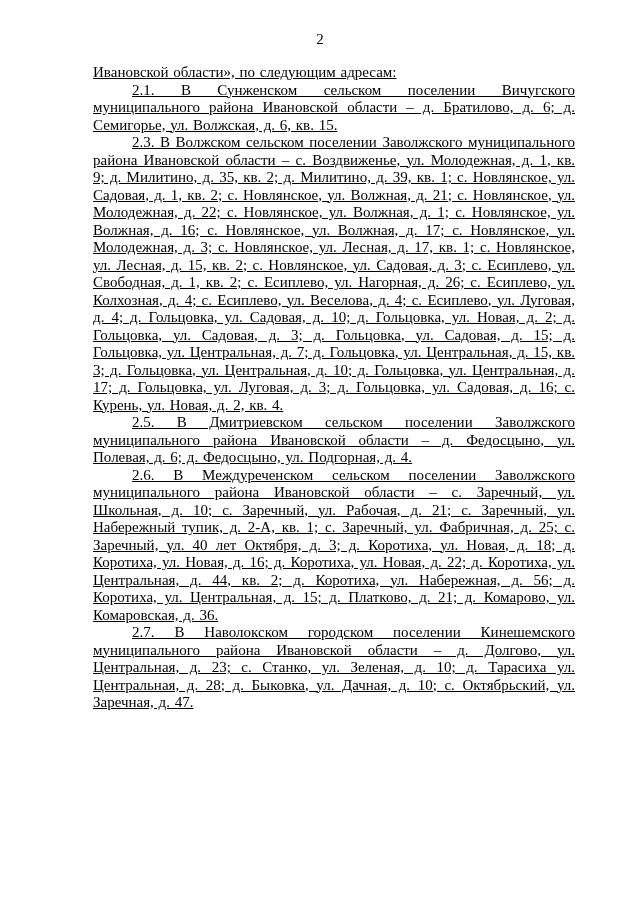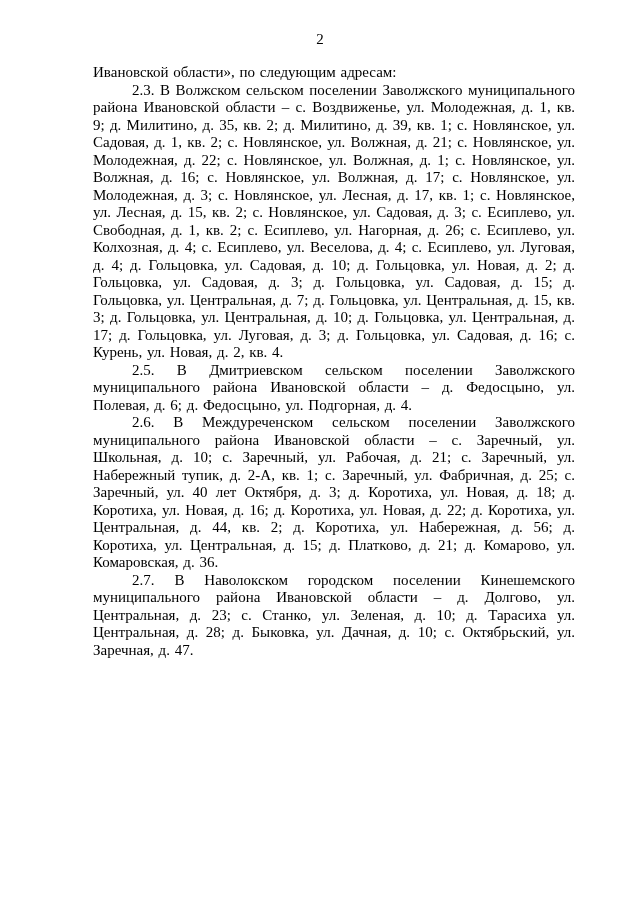--- a/index.html
+++ b/index.html
@@ -26,33 +26,35 @@
     line-height: 17px;
     margin-bottom: 16px;
   }
   p.para {
     margin: 0;
     font-size: 15px;
     line-height: 17.5px;
     text-align: justify;
     text-indent: 39px;
     word-spacing: 1px;
+    text-decoration: underline;
   }
   p.para.no-indent {
     text-indent: 0;
   }
 </style>
 </head>
 <body>
 
 <div class="page">
   <div class="page-number">2</div>
 
   <p class="para no-indent">Ивановской области», по следующим адресам:</p>
 
+  <p class="para">2.1. В Сунженском сельском поселении Вичугского муниципального района Ивановской области – д. Братилово, д. 6; д. Семигорье, ул. Волжская, д. 6, кв. 15.</p>
 
 
   <p class="para">2.3. В Волжском сельском поселении Заволжского муниципального района Ивановской области – с. Воздвиженье, ул. Молодежная, д. 1, кв. 9; д. Милитино, д. 35, кв. 2; д. Милитино, д. 39, кв. 1; с. Новлянское, ул. Садовая, д. 1, кв. 2; с. Новлянское, ул. Волжная, д. 21; с. Новлянское, ул. Молодежная, д. 22; с. Новлянское, ул. Волжная, д. 1; с. Новлянское, ул. Волжная, д. 16; с. Новлянское, ул. Волжная, д. 17; с. Новлянское, ул. Молодежная, д. 3; с. Новлянское, ул. Лесная, д. 17, кв. 1; с. Новлянское, ул. Лесная, д. 15, кв. 2; с. Новлянское, ул. Садовая, д. 3; с. Есиплево, ул. Свободная, д. 1, кв. 2; с. Есиплево, ул. Нагорная, д. 26; с. Есиплево, ул. Колхозная, д. 4; с. Есиплево, ул. Веселова, д. 4; с. Есиплево, ул. Луговая, д. 4; д. Гольцовка, ул. Садовая, д. 10; д. Гольцовка, ул. Новая, д. 2; д. Гольцовка, ул. Садовая, д. 3; д. Гольцовка, ул. Садовая, д. 15; д. Гольцовка, ул. Центральная, д. 7; д. Гольцовка, ул. Центральная, д. 15, кв. 3; д. Гольцовка, ул. Центральная, д. 10; д. Гольцовка, ул. Центральная, д. 17; д. Гольцовка, ул. Луговая, д. 3; д. Гольцовка, ул. Садовая, д. 16; с. Курень, ул. Новая, д. 2, кв. 4.</p>
 
 
   <p class="para">2.5. В Дмитриевском сельском поселении Заволжского муниципального района Ивановской области – д. Федосцыно, ул. Полевая, д. 6; д. Федосцыно, ул. Подгорная, д. 4.</p>
 
   <p class="para">2.6. В Междуреченском сельском поселении Заволжского муниципального района Ивановской области – с. Заречный, ул. Школьная, д. 10; с. Заречный, ул. Рабочая, д. 21; с. Заречный, ул. Набережный тупик, д. 2-А, кв. 1; с. Заречный, ул. Фабричная, д. 25; с. Заречный, ул. 40 лет Октября, д. 3; д. Коротиха, ул. Новая, д. 18; д. Коротиха, ул. Новая, д. 16; д. Коротиха, ул. Новая, д. 22; д. Коротиха, ул. Центральная, д. 44, кв. 2; д. Коротиха, ул. Набережная, д. 56; д. Коротиха, ул. Центральная, д. 15; д. Платково, д. 21; д. Комарово, ул. Комаровская, д. 36.</p>
 
   <p class="para">2.7. В Наволокском городском поселении Кинешемского муниципального района Ивановской области – д. Долгово, ул. Центральная, д. 23; с. Станко, ул. Зеленая, д. 10; д. Тарасиха ул. Центральная, д. 28; д. Быковка, ул. Дачная, д. 10; с. Октябрьский, ул. Заречная, д. 47.</p>

